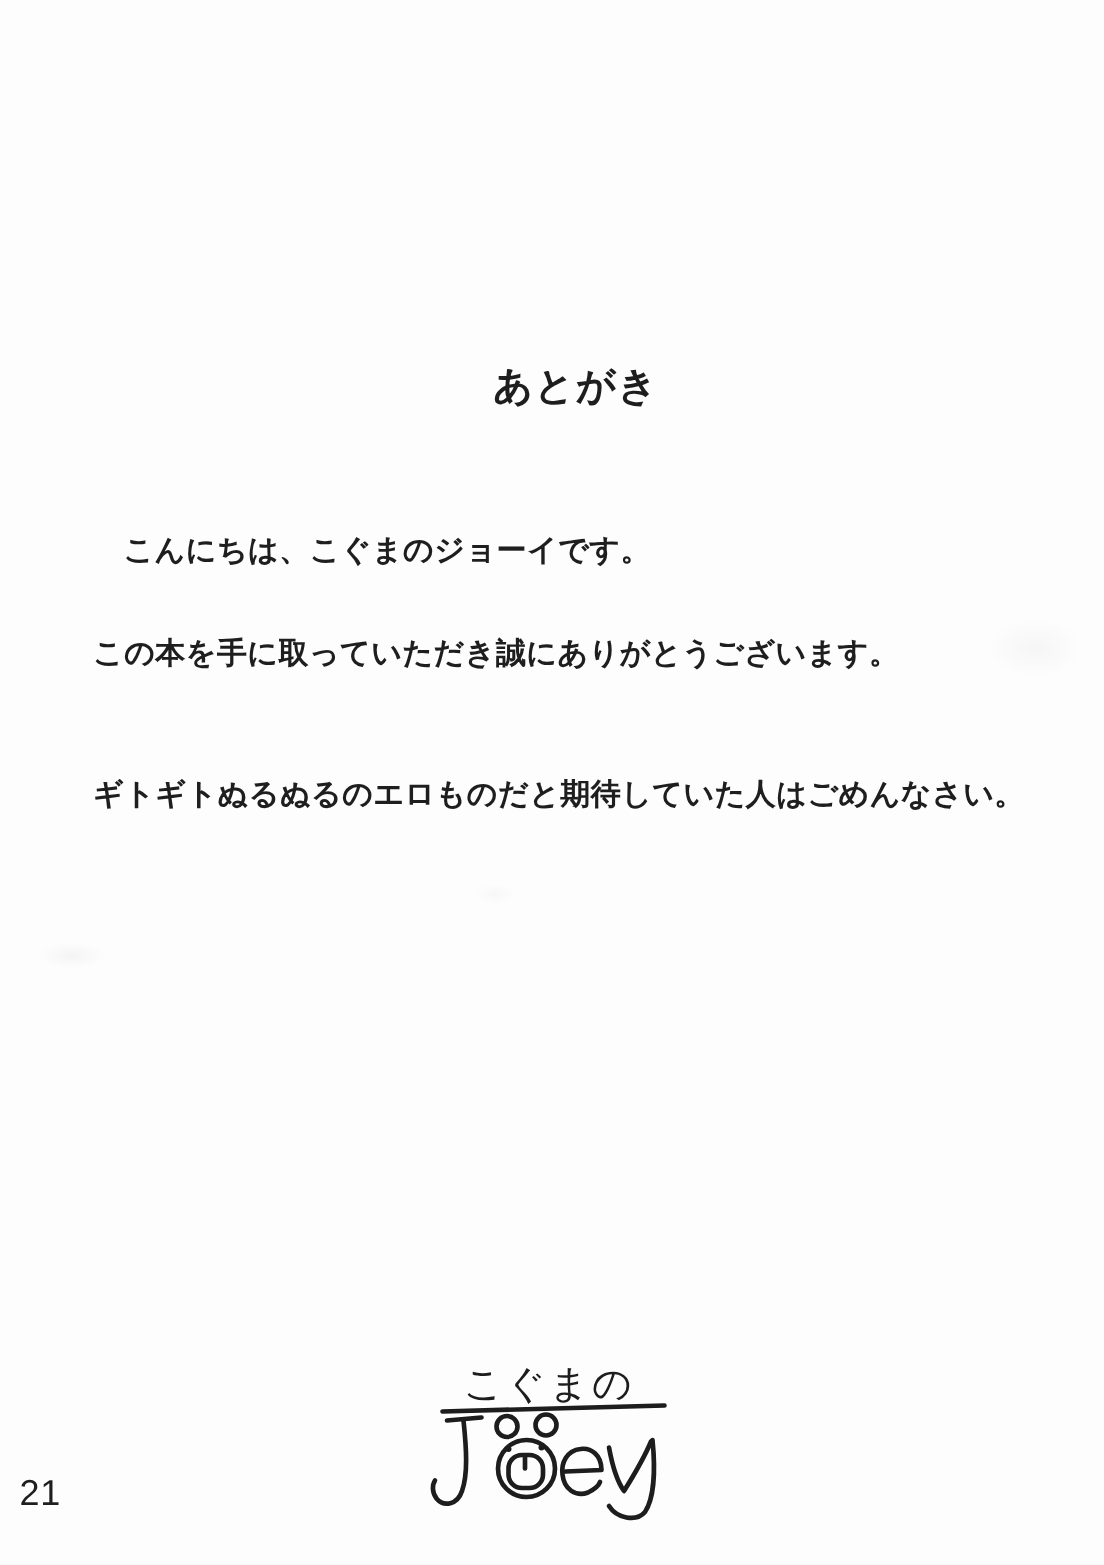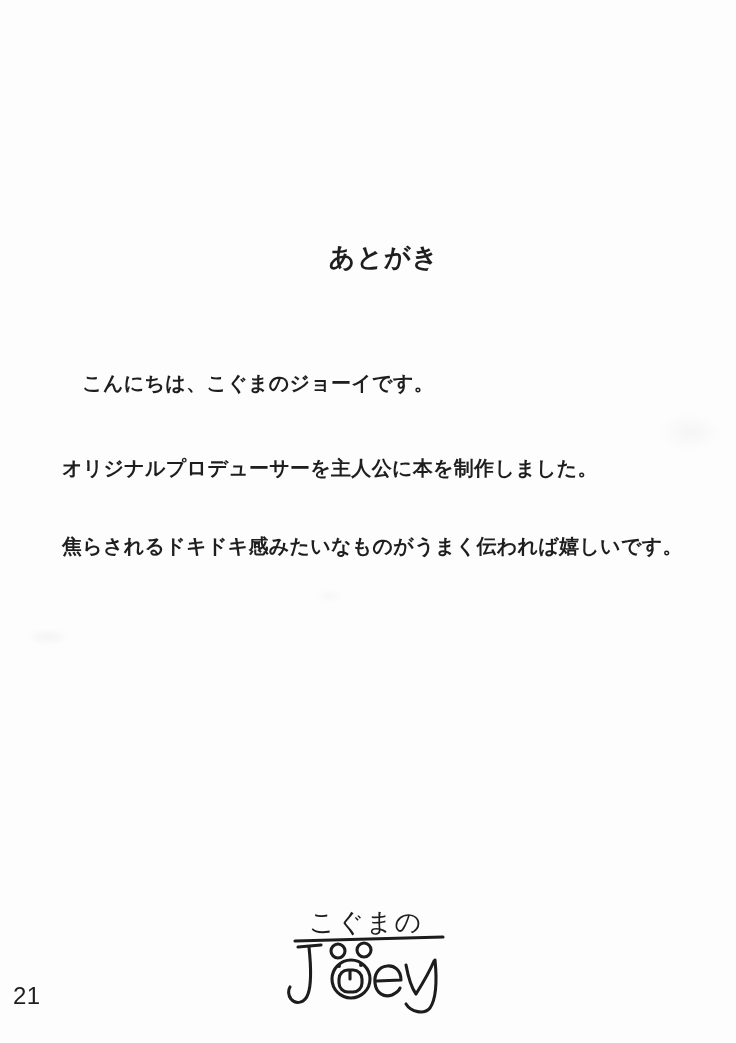--- a/index.html
+++ b/index.html
@@ -34,21 +34,21 @@
     width: 660px;
     font-size: 20px;
     line-height: 23px;
     font-weight: 600;
     letter-spacing: 0.3px;
     white-space: pre;
   }
   .para-1 { top: 310px; }
   .para-2 { top: 373px; }
   .para-3 { top: 473px; }
-  .line { height: 23px; margin-top: 16px; }
+  .line { height: 23px; }
   .page-number {
     position: absolute;
     left: 13px;
     top: 982px;
     font-size: 24px;
     font-weight: 500;
     letter-spacing: 0.5px;
   }
   .logo {
     position: absolute;
@@ -76,26 +76,26 @@
 </style>
 </head>
 <body>
 
 <div class="page">
 
   <div class="title">あとがき</div>
 
   <div class="para para-1">
     <div class="line">　こんにちは、こぐまのジョーイです。</div>
-    <div class="line">オリジナルプロデューサーを主人公に本を制作しました。</div>
+    <div class="line">この本を手に取っていただき誠にありがとうございます。</div>
   </div>
 
 
   <div class="para para-3">
-    <div class="line">焦らされるドキドキ感みたいなものがうまく伝われば嬉しいです。</div>
+    <div class="line">ギトギトぬるぬるのエロものだと期待していた人はごめんなさい。</div>
   </div>
 
   <div class="logo">
     <svg viewBox="278 863 180 120" xmlns="http://www.w3.org/2000/svg" role="img" aria-label="Joey">
 
       <text class="logo-kana" x="366" y="899" text-anchor="middle">こぐまの</text>
 
       <path class="stroke" d="M295,909 L443,905"></path>
 
       <path class="stroke" d="M298,915 L321,913"></path>

